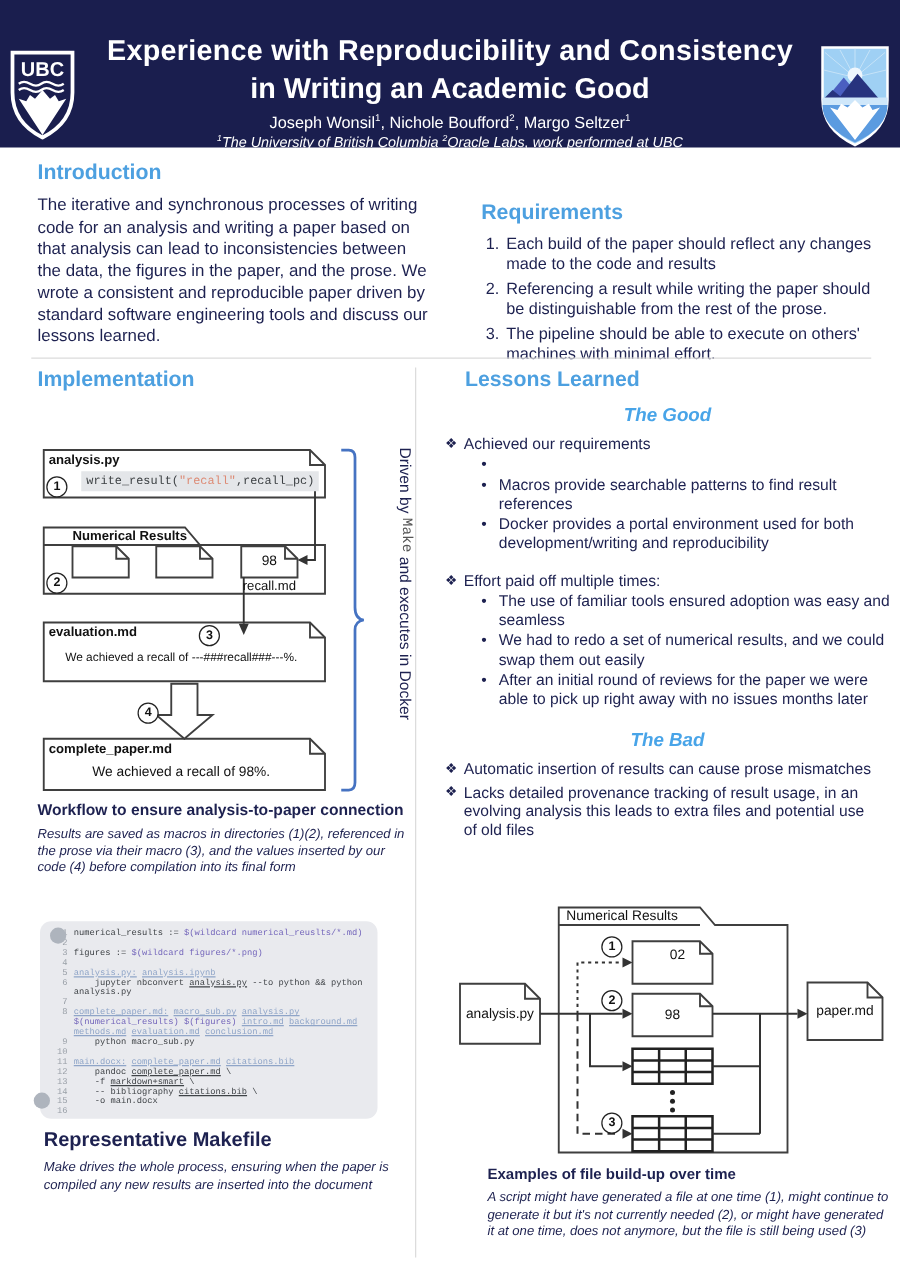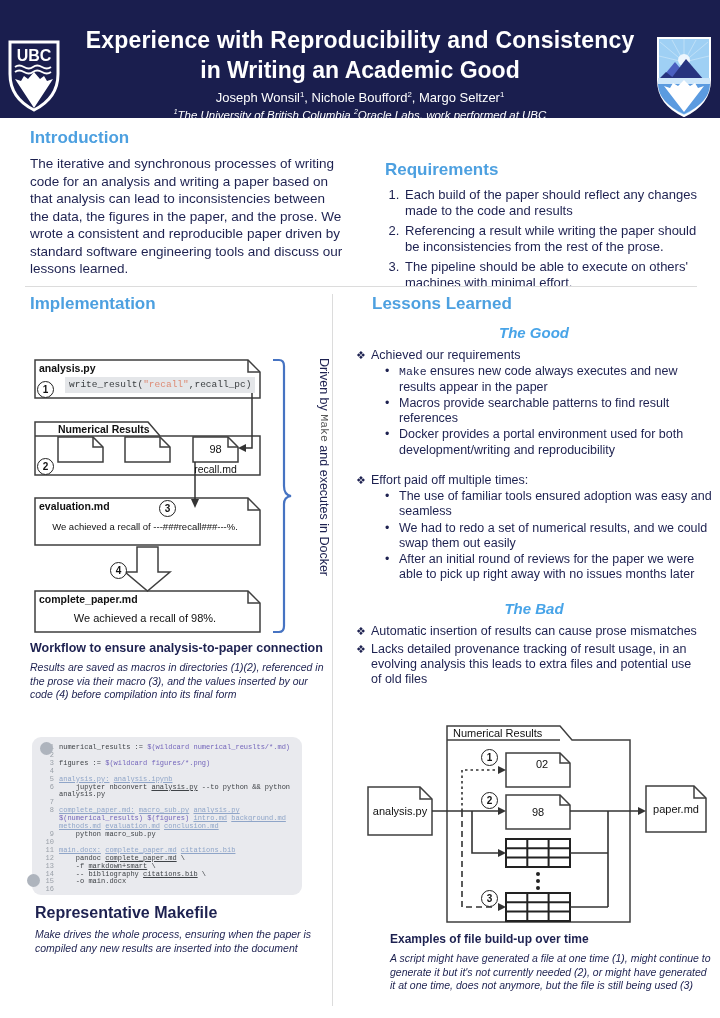--- a/index.html
+++ b/index.html
@@ -130,21 +130,21 @@
 
 <div class="top-left">
   <h2 class="sec-h">Introduction</h2>
   <div class="body-text">The iterative and synchronous processes of writing code for an analysis and writing a paper based on that analysis can lead to inconsistencies between the data, the figures in the paper, and the prose. We wrote a consistent and reproducible paper driven by standard software engineering tools and discuss our lessons learned.</div>
 </div>
 
 <div class="top-right">
   <h2 class="sec-h">Requirements</h2>
   <ol class="req-list">
       <li>Each build of the paper should reflect any changes made to the code and results</li>
-      <li>Referencing a result while writing the paper should be inconsistencies from the rest of the prose.</li>
+      <li>Referencing a result while writing the paper should be distinguishable from the rest of the prose.</li>
       <li>The pipeline should be able to execute on others' machines with minimal effort.</li>
     </ol>
 </div>
 
 <div class="hdiv"></div>
 <div class="vdiv"></div>
 
 <h2 class="sec-h impl-head">Implementation</h2>
 
 <div class="wf">
@@ -283,21 +283,20 @@
 <div class="right-col">
   <h2 class="sec-h">Lessons Learned</h2>
   <div class="sub-h">The Good</div>
   <div>
       <div class="bullet-row">
         <span class="diamond">❖</span>
         <span class="bullet-text">Achieved our requirements</span>
       </div>
       <div class="sub-row">
         <span class="dot">•</span>
-        <span class="bullet-text"><span class="mono">Make</span><span> ensures new code always executes and new results appear in the paper</span></span>
       </div>
       <div class="sub-row">
         <span class="dot">•</span>
         <span class="bullet-text"><span>Macros provide searchable patterns to find result references</span></span>
       </div>
       <div class="sub-row">
         <span class="dot">•</span>
         <span class="bullet-text"><span>Docker provides a portal environment used for both development/writing and reproducibility</span></span>
       </div>
       <div class="bullet-row group-gap">

